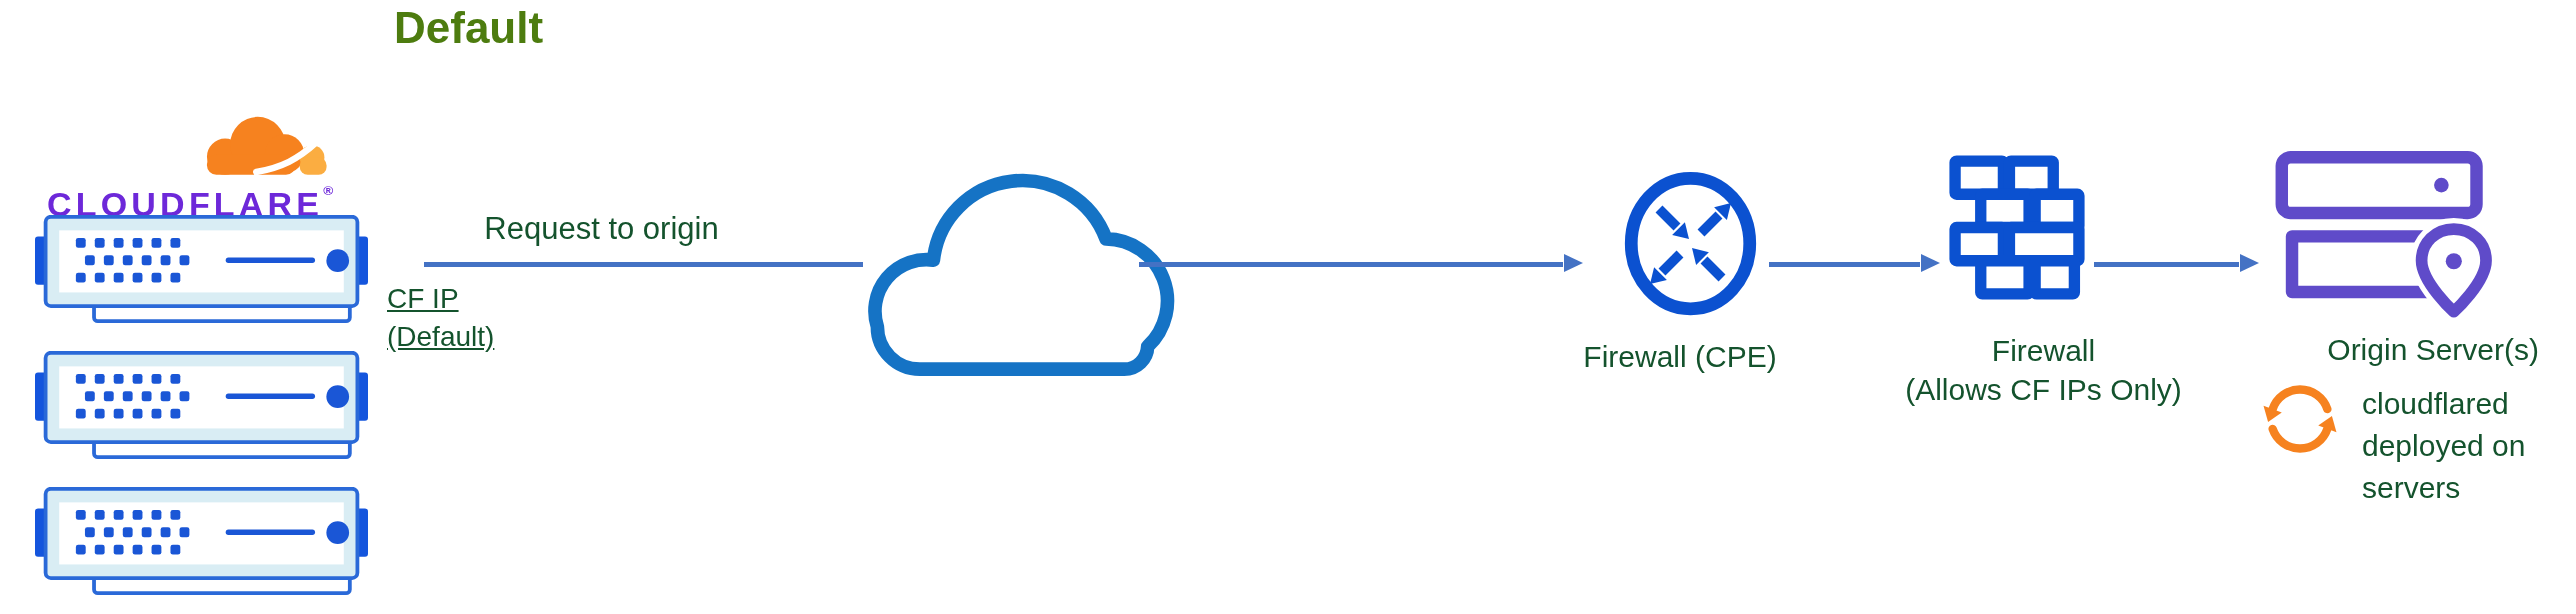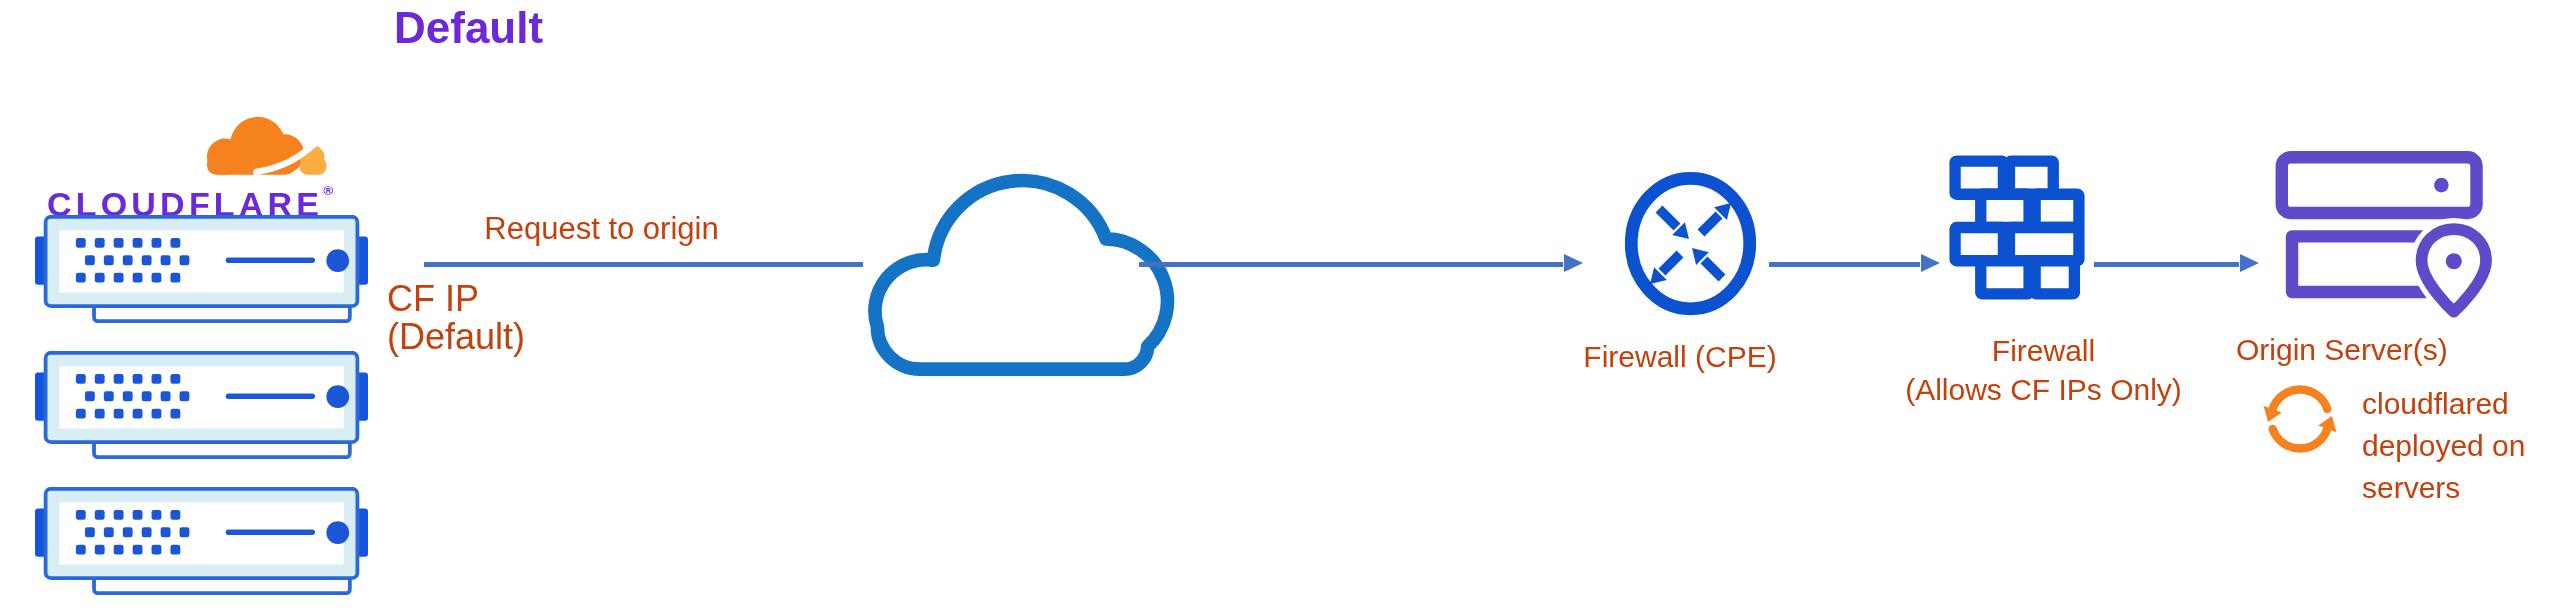--- a/index.html
+++ b/index.html
@@ -1,51 +1,51 @@
 <!DOCTYPE html>
 <html style="font-size:12px"><head>
 <meta charset="utf-8">
 <style>
   html,body{margin:0;padding:0;background:#fff;}
   #canvas{
     position:relative;width:2576px;height:614px;background:#ffffff;
     font-family:"Liberation Sans",sans-serif;overflow:hidden;
   }
   .abs{position:absolute;}
-  .lbl{color:#c2410c;font-weight:500;}
-  #title{left:394px;top:3px;font-size:44px;font-weight:700;color:#6d28d9;}
+  .lbl{color:#14532d;font-weight:500;}
+  #title{left:394px;top:3px;font-size:44px;font-weight:700;color:#4d7c0f;}
   #wordmark{left:47px;top:183px;width:304px;font-size:34px;font-weight:700;
     letter-spacing:4.2px;color:#6d28d9;white-space:nowrap;}
   #wordmark sup{font-size:13.6px;letter-spacing:0;vertical-align:21px;}
   #logo{left:191px;top:110px;}
   .server{left:35px;width:333px;height:114px;}
   #server1{top:215px;} #server2{top:351px;} #server3{top:487px;}
 
   .connector{position:absolute;height:4.5px;background:#4472c4;top:262px;}
   .connector.head::after{
     content:"";position:absolute;right:-19.7px;top:-7.6px;width:0;height:0;
     border-left:19.7px solid #4472c4;border-top:9.8px solid transparent;
     border-bottom:9.8px solid transparent;
   }
   #seg-a{left:424px;width:439px;z-index:1;}
   #seg-b{left:1139px;width:424px;z-index:3;}
   #seg-c{left:1769px;width:151px;}
   #seg-d{left:2094px;width:145px;}
 
   #request-label{left:420px;top:211px;width:363px;text-align:center;font-size:31px;}
-  #cfip-label{left:387px;top:280px;font-size:36px;line-height:38px;}
+  #cfip-label{left:387px;top:280px;font-size:28px;line-height:38px;text-decoration:underline;}
   #cloud-wrap{left:816px;top:114px;width:412px;height:265px;z-index:2;}
   #internet-label{left:0;top:188px;width:100%;text-align:center;font-size:31px;}
 
   #cpe-icon{left:1623px;top:170px;}
   #cpe-label{left:1544px;top:339px;width:272px;text-align:center;font-size:30px;line-height:36px;}
   #firewall-icon{left:1949px;top:155px;}
   #firewall-label{left:1877px;top:331px;width:333px;text-align:center;font-size:30px;line-height:39px;}
   #origin-icon{left:2273px;top:148px;}
-  #origin-label{left:2236px;top:333px;width:303px;text-align:left;font-size:30px;}
+  #origin-label{left:2236px;top:333px;width:303px;text-align:right;font-size:30px;}
   #sync-icon{left:2254px;top:381px;}
   #cloudflared-note{left:2354px;top:383px;font-size:30px;line-height:42px;margin-left:8px;}
 </style>
 </head>
 <body>
 
 <div id="canvas">
 
   <div id="title" class="abs">Default</div>
 

